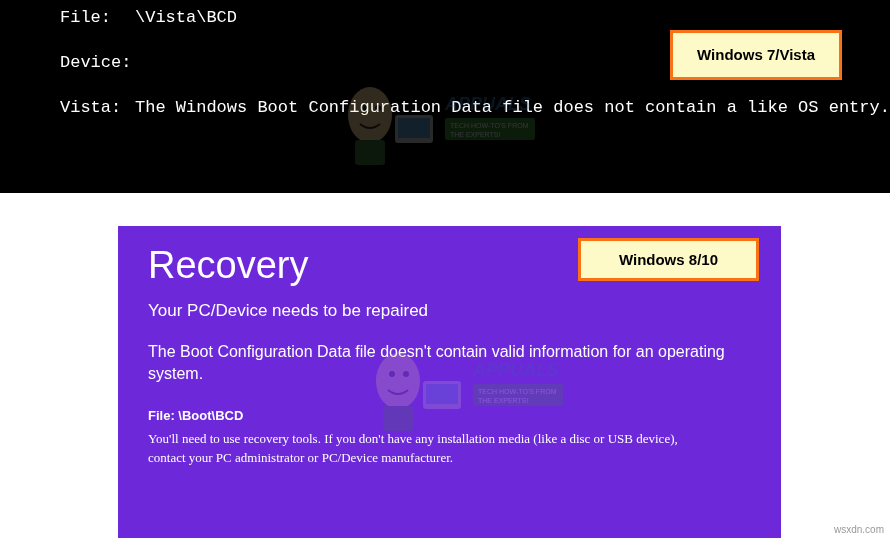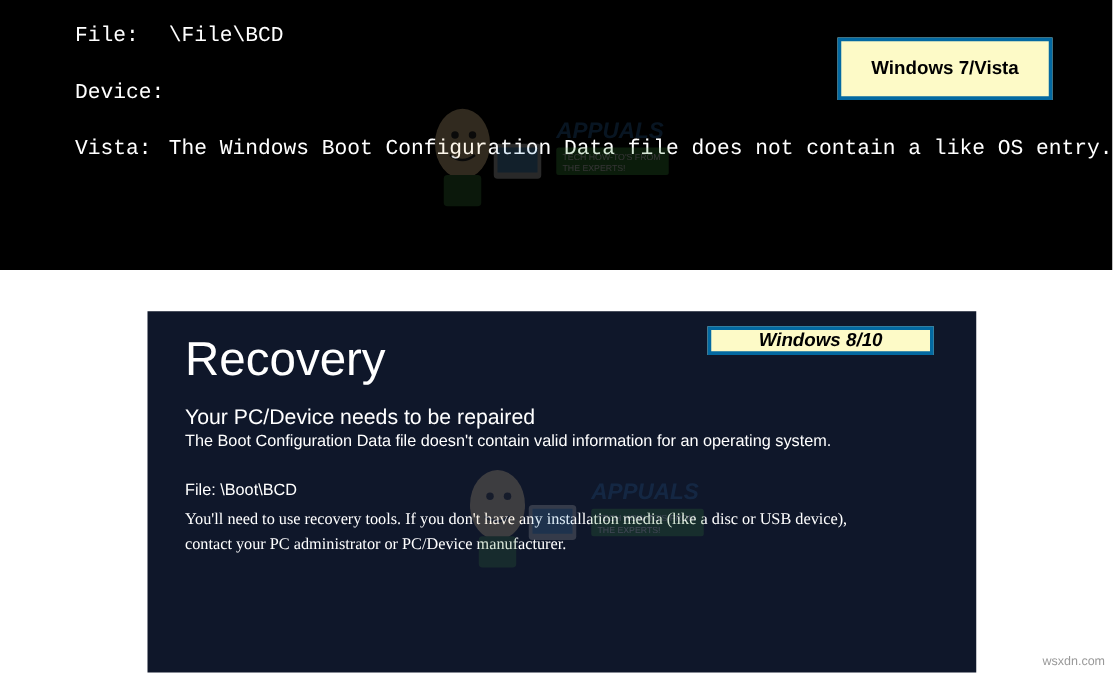--- a/index.html
+++ b/index.html
@@ -13,104 +13,104 @@
       background: #ffffff;
       font-family: Arial, sans-serif;
       position: relative;
       overflow: hidden;
     }
     .black-screen {
       background: #000000;
       color: #ffffff;
       font-family: 'Consolas', 'Courier New', monospace;
       font-size: 17px;
-      padding: 16px 0 20px 60px;
+      padding: 4px 0 20px 60px;
       position: relative;
       line-height: 1.6;
-      height: 216px;
+      height: 193px;
     }
     .black-screen .row {
       margin-bottom: 18px;
       display: flex;
     }
     .black-screen .row:last-child {
       margin-bottom: 0;
     }
     .black-screen .label {
       display: inline-block;
       min-width: 75px;
     }
     .black-screen .info-text {
       display: inline-block;
       max-width: 780px;
     }
     .label-box {
       position: absolute;
       background: #fdfac7;
-      border: 3px solid #0369a1;
+      border: 3px solid #f97316;
       padding: 10px 24px;
       font-family: Arial, sans-serif;
       font-weight: bold;
       font-size: 15px;
       color: #000000;
       text-align: center;
     }
     .label-box-1 {
       top: 30px;
       right: 48px;
     }
     .blue-container {
       padding: 33px 0 0 118px;
     }
     .blue-screen {
-      background: #0f172a;
+      background: #6d28d9;
       color: #ffffff;
       font-family: 'Segoe UI', Arial, sans-serif;
       padding: 18px 30px 30px 30px;
       width: 663px;
       height: 312px;
       position: relative;
     }
     .blue-screen .recovery-title {
       font-size: 38px;
       font-weight: 300;
       margin-bottom: 14px;
     }
     .blue-screen .subtitle {
       font-size: 17px;
       font-weight: 400;
+      margin-bottom: 20px;
     }
     .blue-screen .desc {
-      font-size: 13px;
+      font-size: 16px;
       font-weight: 300;
       margin-bottom: 22px;
       line-height: 1.4;
     }
     .blue-screen .file-line {
       font-size: 13px;
-      font-weight: 400;
+      font-weight: 700;
       margin-bottom: 6px;
     }
     .blue-screen .error-line {
       font-size: 13px;
       font-weight: 300;
       margin-bottom: 28px;
     }
     .blue-screen .instructions {
       font-size: 13px;
       font-weight: 300;
       line-height: 1.5;
       max-width: 540px;
       font-family: Liberation Serif, serif;
     }
     .label-box-2 {
       top: 12px;
-      right: 34px;
-      padding: 0 38px;
-      font-style: italic;
+      right: 22px;
+      padding: 10px 38px;
     }
     .attribution {
       position: absolute;
       bottom: 3px;
       right: 6px;
       font-size: 10px;
       color: #999999;
       font-family: Arial, sans-serif;
     }
     .watermark {
@@ -135,21 +135,21 @@
       width: 100%;
       height: 100%;
     }
   </style>
 </head>
 <body>
 
 <div class="black-screen">
   <div class="row">
     <span class="label">File:</span>
-    <span>\File\BCD</span>
+    <span>\Vista\BCD</span>
   </div>
   <div class="row">
     <span class="label">Device:</span>
   </div>
   <div class="row">
     <span class="label">Vista:</span>
     <span class="info-text">The Windows Boot Configuration Data file does not contain a like OS entry.</span>
   </div>
 
   <div class="watermark wm1">

